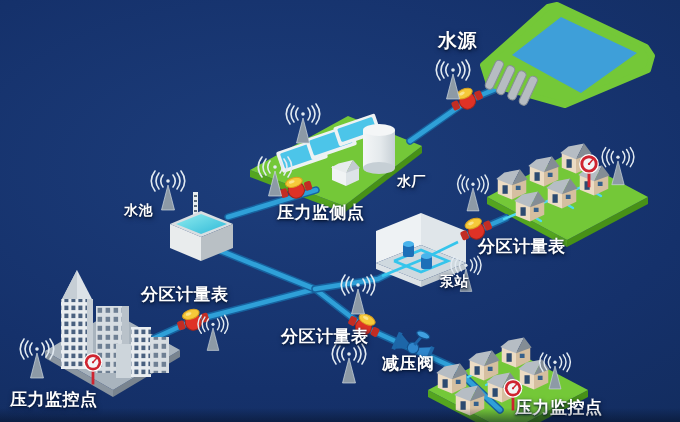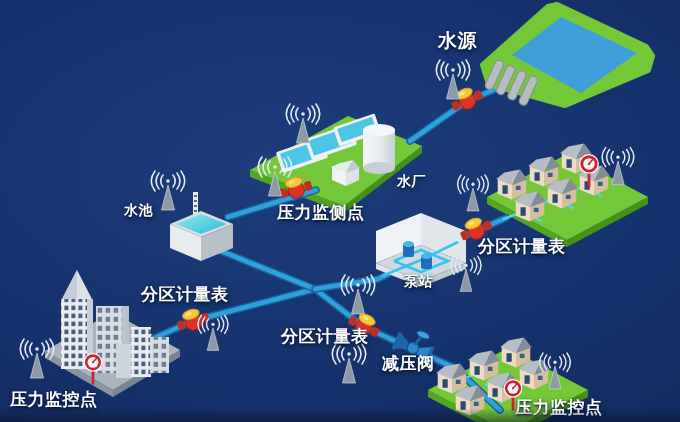--- a/index.html
+++ b/index.html
@@ -266,19 +266,19 @@
   <use href="#antenna" transform="translate(555,365) scale(.92)"></use>
   <use href="#antenna" transform="translate(466,268) scale(.9)"></use>
   <use href="#antenna" transform="translate(213,327) scale(.9)"></use>
 </svg>
 
 <div class="lbl fs19" style="left:438px;top:31px">水源</div>
 <div class="lbl fs18" style="left:397px;top:174px">水厂</div>
 <div class="lbl" style="left:277px;top:204px">压力监侧点</div>
 <div class="lbl fs18" style="left:124px;top:203px">水池</div>
 <div class="lbl" style="left:478px;top:238px">分区计量表</div>
-<div class="lbl fs18" style="left:404px;top:274px">泵站</div>
+<div class="lbl fs18" style="left:440px;top:274px">泵站</div>
 <div class="lbl" style="left:141px;top:286px">分区计量表</div>
 <div class="lbl" style="left:281px;top:328px">分区计量表</div>
 <div class="lbl" style="left:382px;top:355px">减压阀</div>
 <div class="lbl" style="left:10px;top:391px">压力监控点</div>
 <div class="lbl" style="left:515px;top:399px">压力监控点</div>
 </div>
 
 </body></html>

